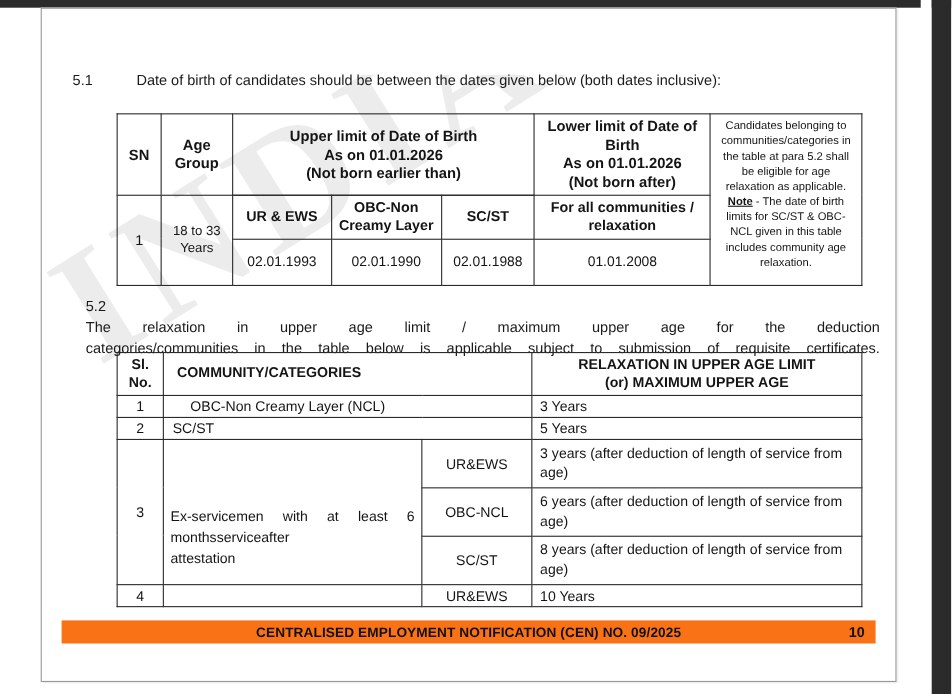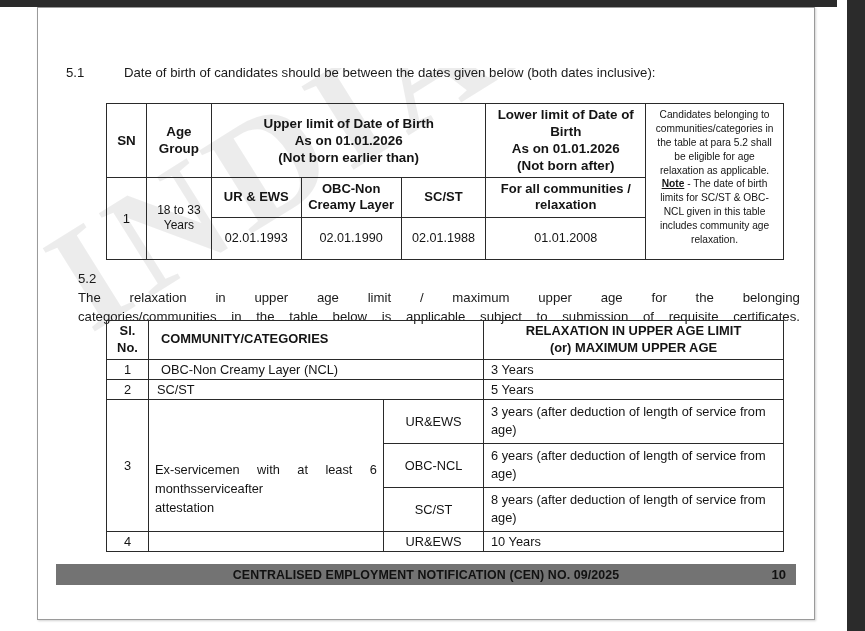--- a/index.html
+++ b/index.html
@@ -180,21 +180,21 @@
   #table-relax .wrap { line-height: 1.42; }
 
   
   .footer {
     position: absolute;
     z-index: 2;
     left: 18px;
     top: 556px;
     width: 740px;
     height: 21px;
-    background: #737373;
+    background: #f97316;
     display: flex;
     align-items: center;
     justify-content: center;
     padding: 0 10px;
   }
   .footer .ftext {
     font-size: 12.4px;
     font-weight: bold;
     color: #111;
     letter-spacing: 0.1px;
@@ -287,21 +287,21 @@
           <span>in</span>
           <span>upper</span>
           <span>age</span>
           <span>limit</span>
           <span>/</span>
           <span>maximum</span>
           <span>upper</span>
           <span>age</span>
           <span>for</span>
           <span>the</span>
-          <span>belonging</span>
+          <span>deduction</span>
         </div>
       </div>
       <div class="l2">
         <span>categories/communities</span>
         <span>in</span>
         <span>the</span>
         <span>table</span>
         <span>below</span>
         <span>is</span>
         <span>applicable</span>
@@ -323,21 +323,21 @@
           </td>
           <td class="hd l" colspan="2" style="width:335px;padding-left:12px;">COMMUNITY/CATEGORIES</td>
           <td class="hd">
             <div>RELAXATION IN UPPER AGE LIMIT</div>
             <div>(or) MAXIMUM UPPER AGE</div>
           </td>
         </tr>
 
         <tr>
           <td class="c">1</td>
-          <td class="l" colspan="2" style="padding-left:12px;">OBC-Non Creamy Layer (NCL)</td>
+          <td class="l" colspan="2" style="padding-left:24px;">OBC-Non Creamy Layer (NCL)</td>
           <td class="l" style="padding-left:7px;">3 Years</td>
         </tr>
 
         <tr>
           <td class="c">2</td>
           <td class="l" colspan="2" style="padding-left:8px;">SC/ST</td>
           <td class="l" style="padding-left:7px;">5 Years</td>
         </tr>
 
         <tr>

